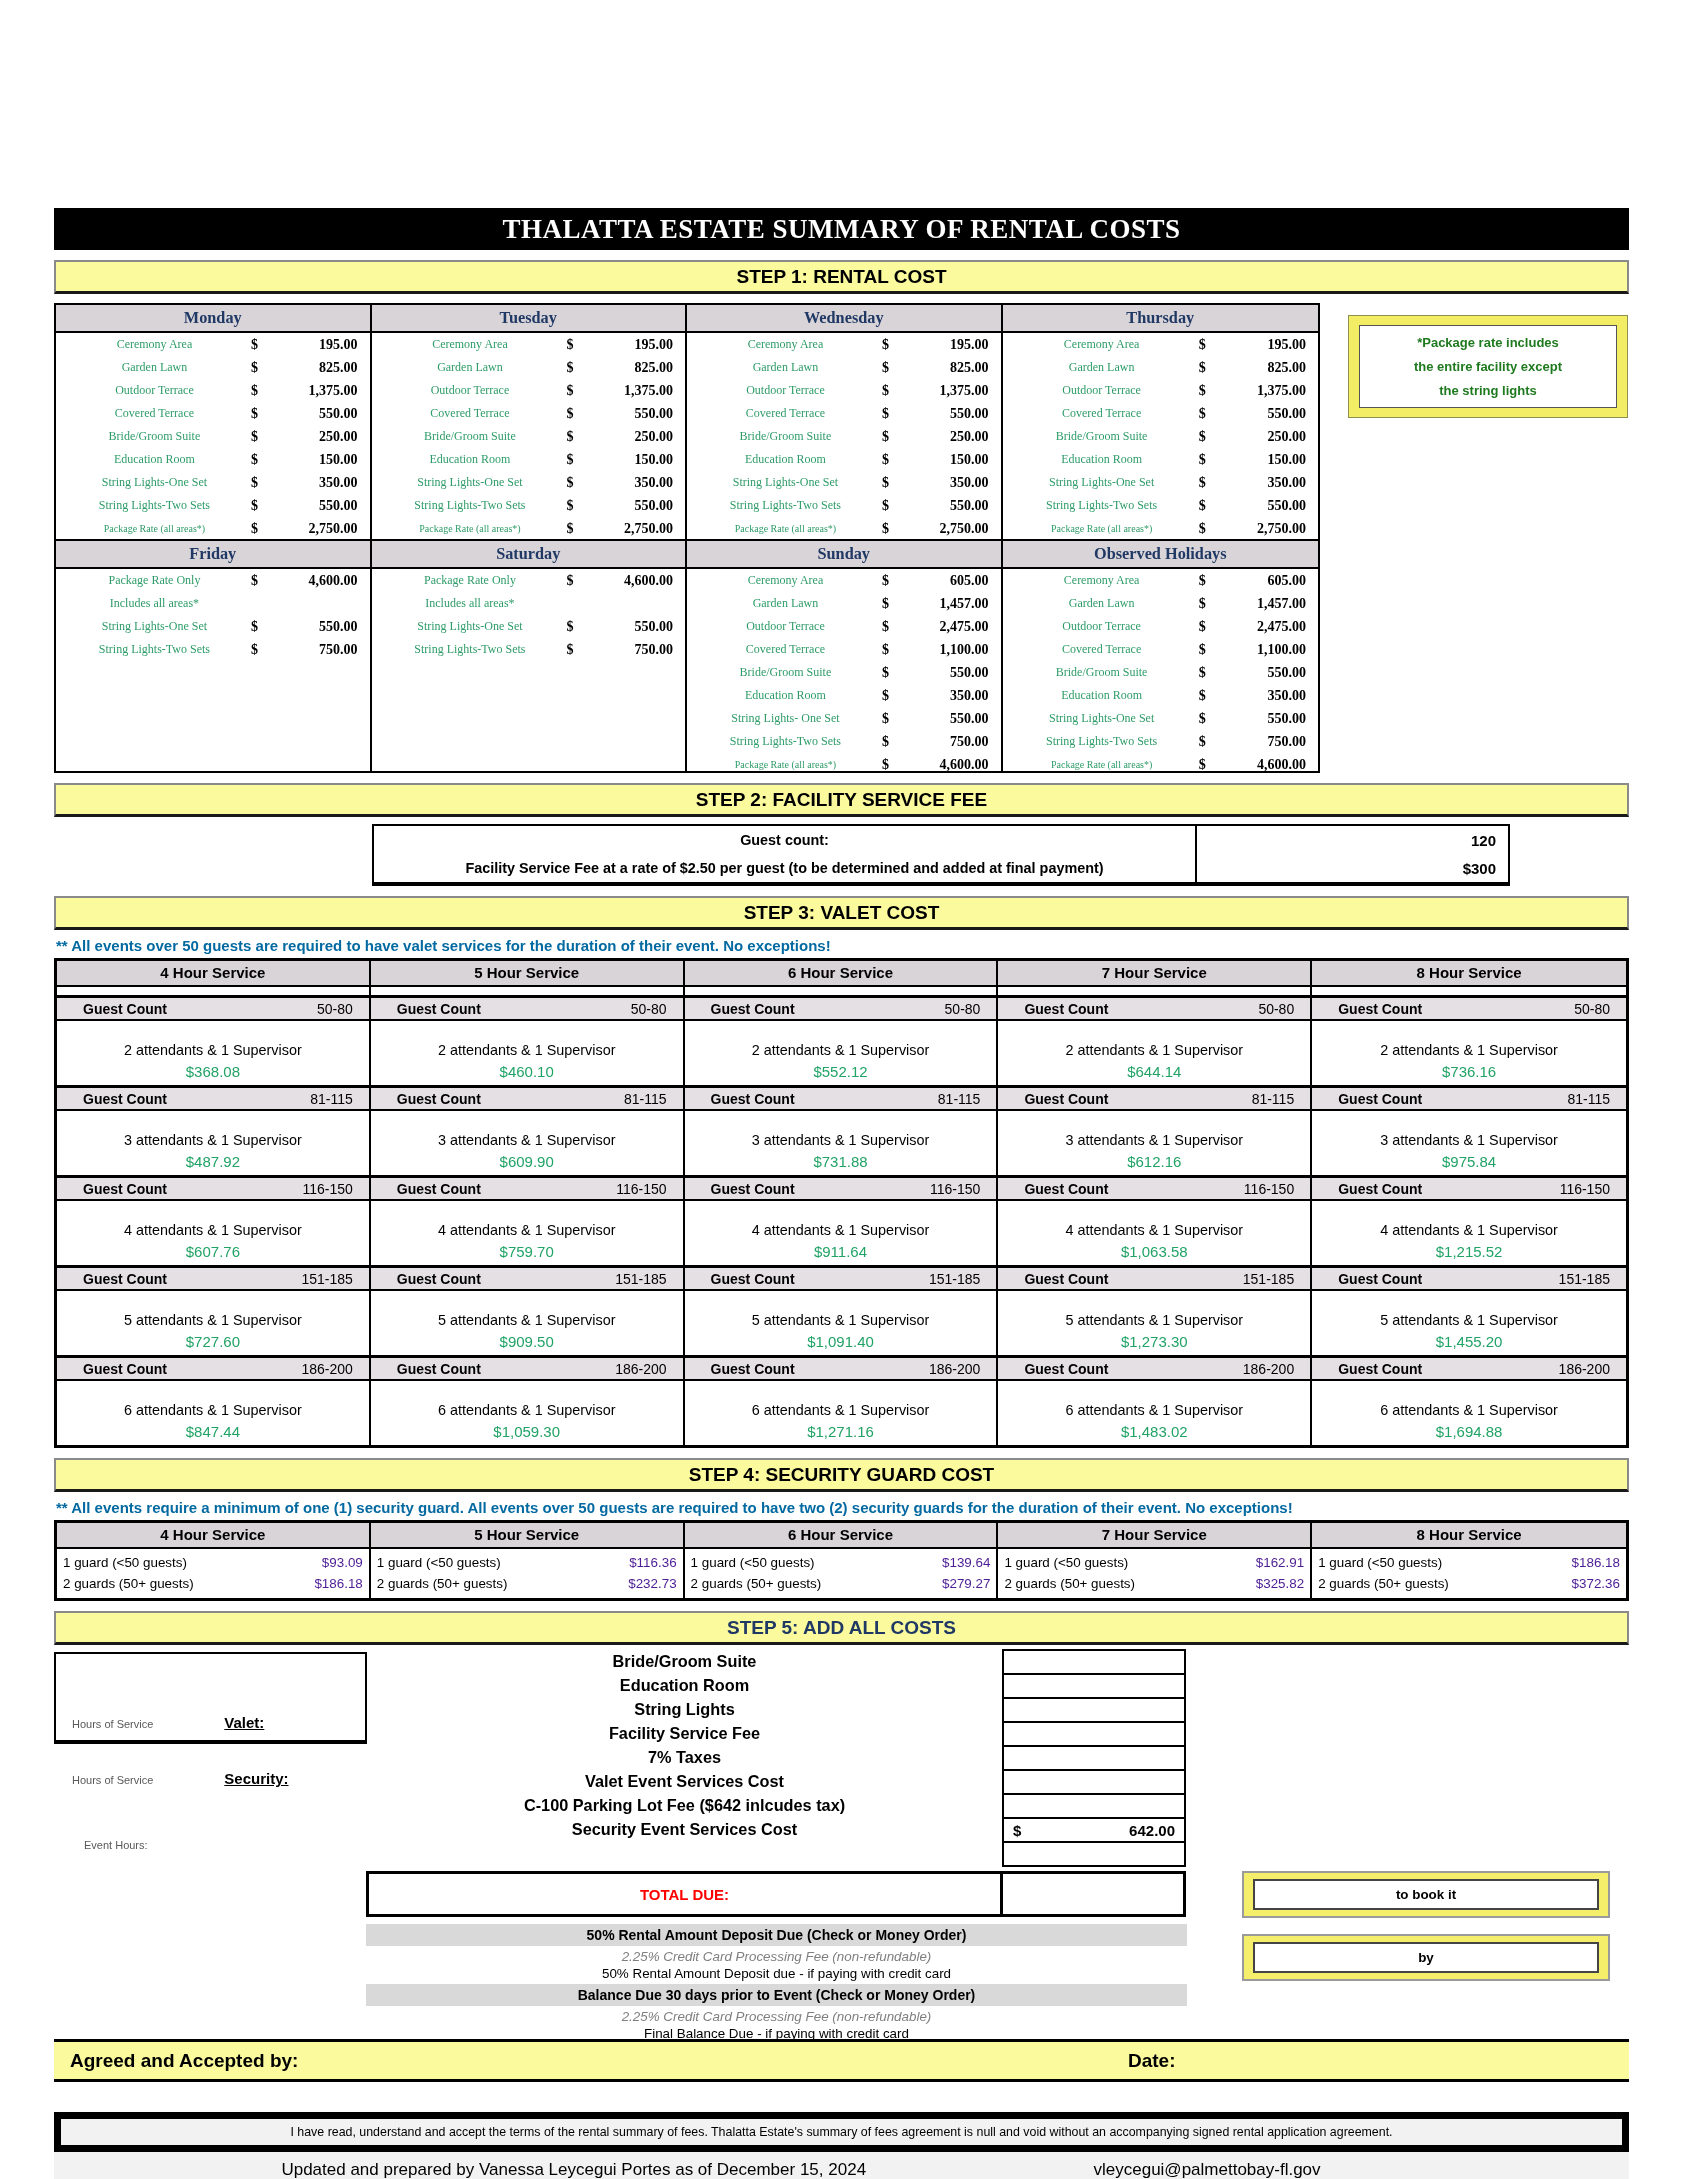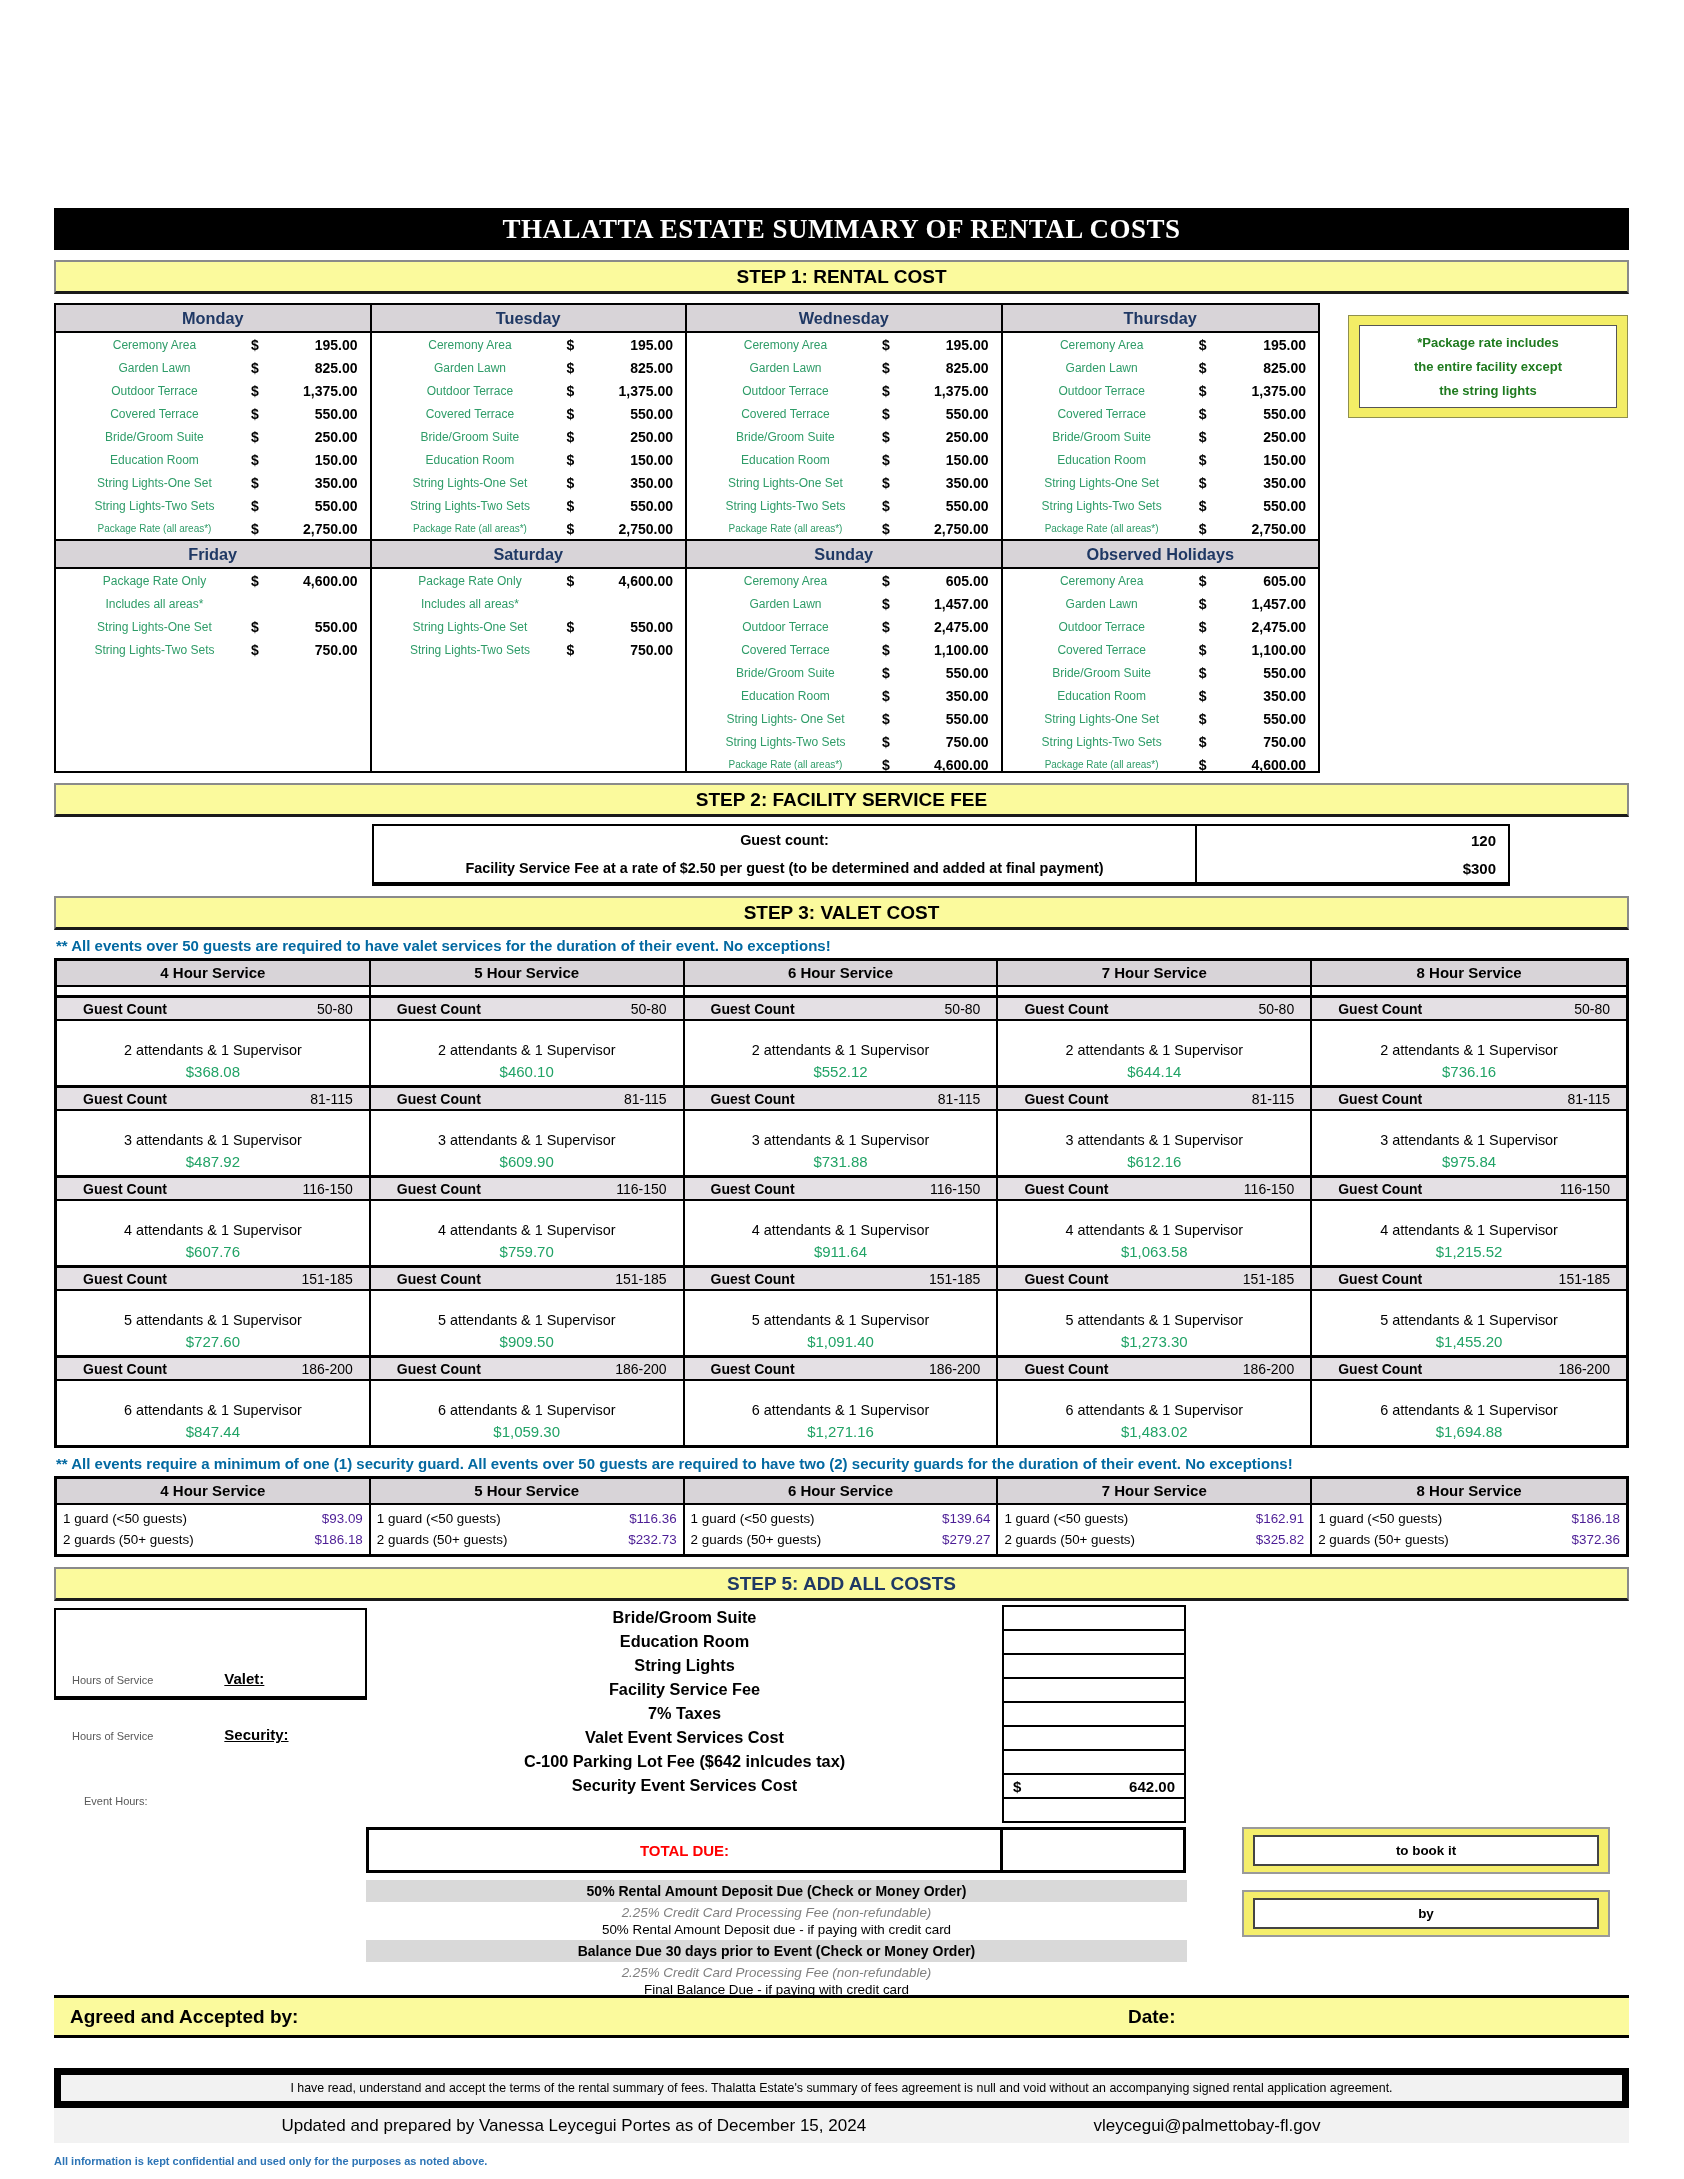--- a/index.html
+++ b/index.html
@@ -10,21 +10,21 @@
     font-weight:bold;font-size:27px;height:42px;line-height:42px;letter-spacing:0.5px;}
 
   .step-bar{background:#FBFA9D;border:2px solid #8a8a8a;border-bottom:3px solid #1a1a1a;
     text-align:center;font-weight:bold;font-size:19px;height:29px;line-height:29px;margin-top:10px;}
   .step-bar.navy{color:#1F3864;}
 
   
   .rental-wrap{display:flex;align-items:flex-start;margin-top:9px;}
   .rental-table{width:1262px;display:grid;grid-template-columns:repeat(4,1fr);grid-template-rows:236px 230px;
     border:2px solid #000;}
-  .day-col{border-right:2px solid #000;display:flex;flex-direction:column;overflow:hidden;}
+  .day-col{border-right:2px solid #000;display:flex;flex-direction:column;overflow:hidden;font-family:Liberation Serif, serif;}
   .day-col:nth-child(4n){border-right:none;}
   .day-col.top-row{border-bottom:2px solid #000;}
   .day-header{background:#D8D4D8;color:#1F3864;font-weight:bold;text-align:center;font-size:16.3px;
     height:26px;line-height:26px;border-bottom:2px solid #000;flex:0 0 auto;}
   .item-row{height:23px;display:flex;align-items:center;padding:0 12px 0 2px;flex:0 0 auto;}
   .item-label{flex:1.32;text-align:center;color:#2E9C68;font-size:12px;}
   .item-label.small{font-size:10px;}
   .item-dollar{width:16px;font-weight:bold;font-size:14px;}
   .item-price{flex:.62;text-align:right;font-weight:bold;font-size:14px;}
 
@@ -690,20 +690,21 @@
           <span class="v-gc">Guest Count</span>
           <span class="v-range">186-200</span>
         </div>
         <div class="v-band-body last">
           <div>6 attendants &amp; 1 Supervisor</div>
           <div class="v-price">$1,694.88</div>
         </div>
       </div>
     </div>
 
+  <div class="step-bar">STEP 4: SECURITY GUARD COST</div>
   <div class="warning">** All events require a minimum of one (1) security guard. All events over 50 guests are required to have two (2) security guards for the duration of their event. No exceptions!</div>
   <div class="sec-table">
       <div class="s-col">
         <div class="v-header">4 Hour Service</div>
         <div class="s-body">
           <div class="s-row">
             <span>1 guard (&lt;50 guests)</span>
             <span class="s-price">$93.09</span>
           </div>
           <div class="s-row">

